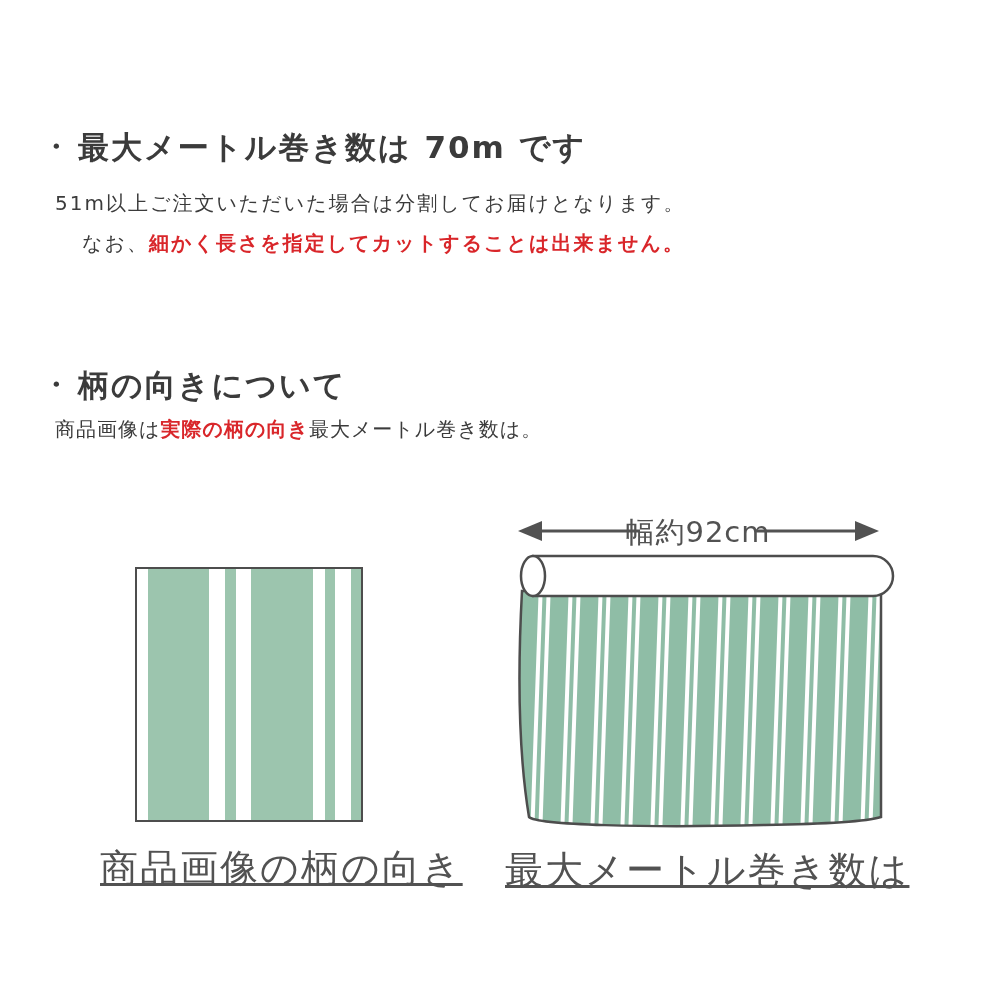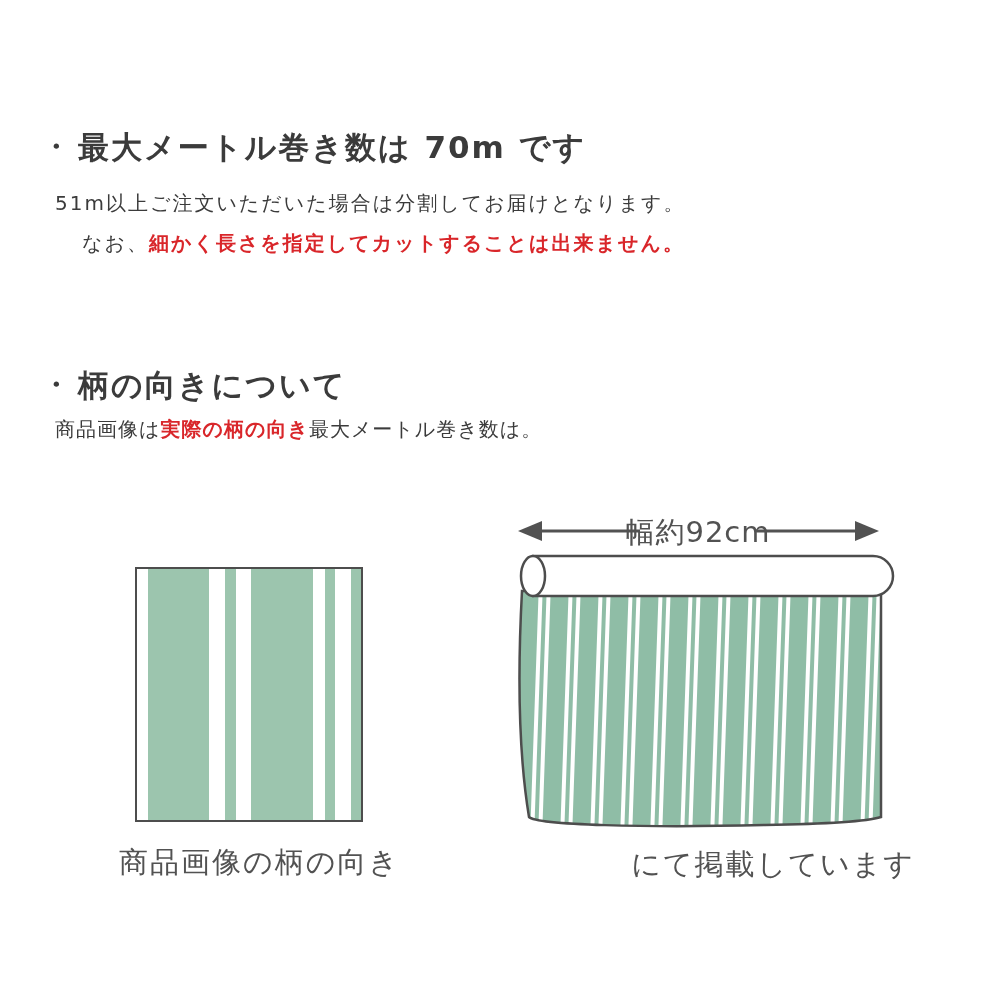--- a/index.html
+++ b/index.html
@@ -29,22 +29,22 @@
       #ffffff 32% 39.5%,
       var(--stripe_green_left,#9cc5ae) 39.5% 44%,
       #ffffff 44% 51%,
       var(--stripe_green_left,#9cc5ae) 51% 78.5%,
       #ffffff 78.5% 84%,
       var(--stripe_green_left,#9cc5ae) 84% 88.5%,
       #ffffff 88.5% 95.5%,
       var(--stripe_green_left,#9cc5ae) 95.5% 100%);
   }
   .figure-caption{
-    position:absolute;font-size:29px;letter-spacing:2px;font-weight:500;
-    color:var(--caption_gray,#525252);text-align:right;white-space:nowrap;
+    position:absolute;font-size:38px;letter-spacing:2px;font-weight:500;
+    color:var(--caption_gray,#525252);text-align:left;white-space:nowrap;text-decoration:underline;
   }
   .caption-left{left:100px;width:300px;top:843px;}
   .caption-right{left:505px;width:410px;top:845px;}
   .roll-svg{position:absolute;left:495px;top:495px;}
   .svg-white{fill:#ffffff;stroke:var(--outline_gray,#4d4d4d);stroke-width:2.5;}
   .green-fill{fill:var(--stripe_green_right,#8fbda6);}
   .white-fill{fill:#ffffff;}
   .arrow-line{stroke:var(--caption_gray,#525252);stroke-width:3;}
   .arrow-head{fill:var(--caption_gray,#525252);}
   .arrow-label{
@@ -99,15 +99,15 @@
              C23,170 23,255 34,322
              C42,330 150,333 270,330
              C330,329 370,327 386,322
              L386,96 Z"></path>
 
     <g>
       <path class="svg-white" d="M38,61 H378 A20,20 0 0 1 378,101 H38 Z"></path>
       <ellipse class="svg-white" cx="38" cy="81" rx="12" ry="20"></ellipse>
     </g>
   </svg>
-  <div class="figure-caption caption-right">にて掲載しています</div>
+  <div class="figure-caption caption-right">最大メートル巻き数は</div>
 
 </div>
 
 </body></html>

